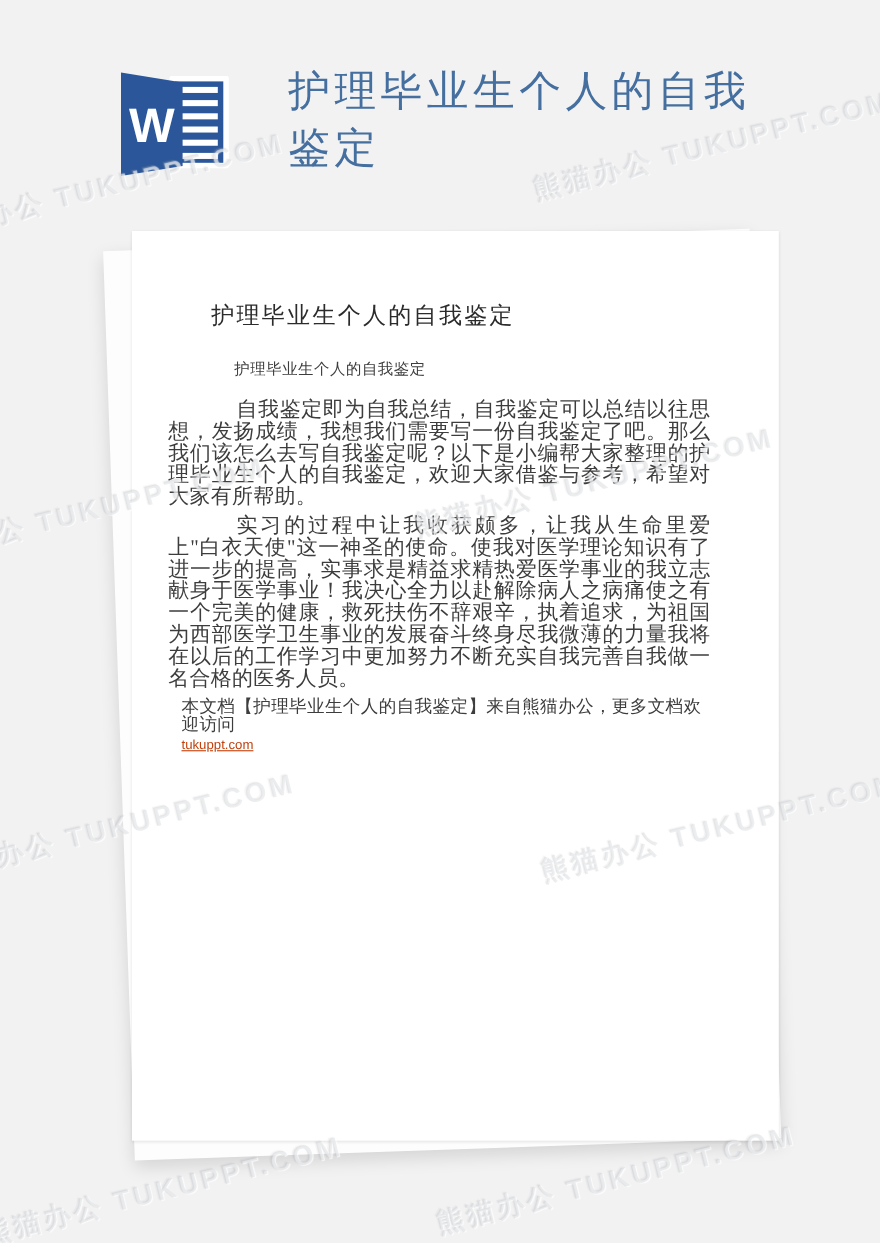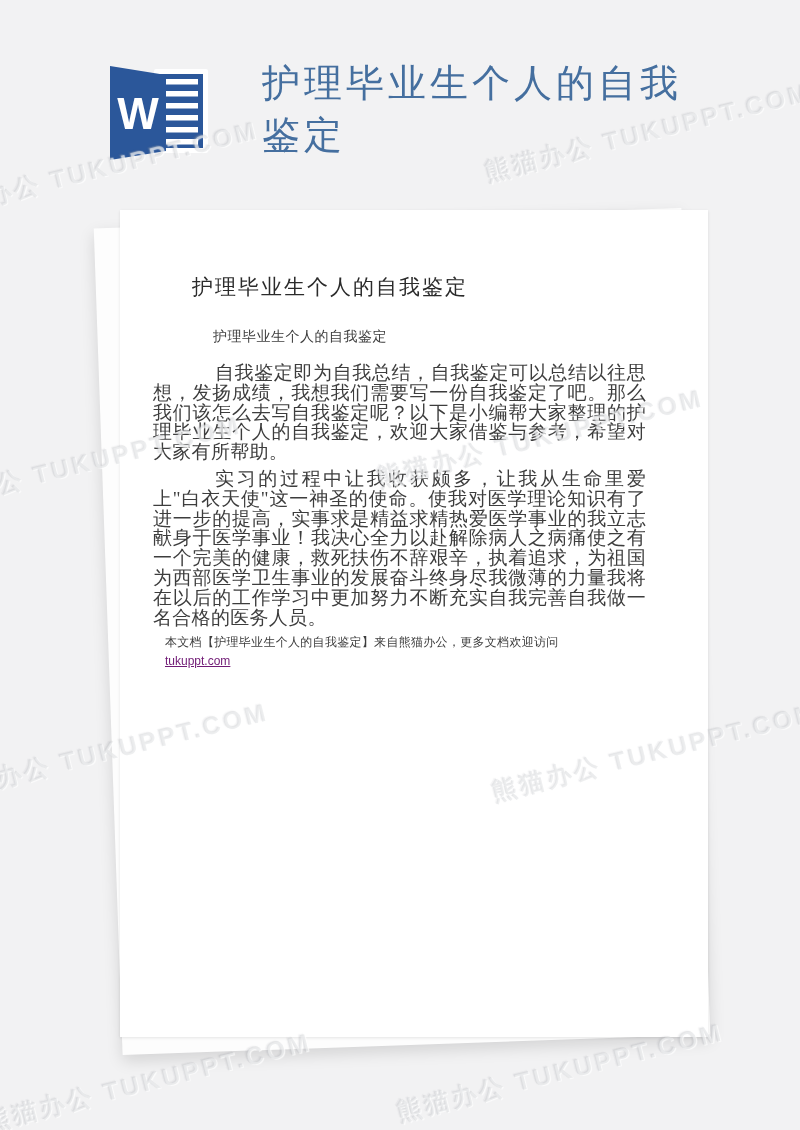--- a/index.html
+++ b/index.html
@@ -46,26 +46,26 @@
     font-size:14px;line-height:18px;letter-spacing:0.5px;
     margin:0 0 17px 60px;
   }
   .doc-par{
     font-size:19px;line-height:19.8px;letter-spacing:0.3px;
     text-align:justify;text-indent:62px;
     margin:0 0 7px 0;
   }
   .doc-source{
     margin:5px 0 0 12px;
-    font-size:12px;line-height:17px;letter-spacing:0.3px;
+    font-size:16px;line-height:17px;letter-spacing:0.3px;
   }
   .doc-link{
     display:inline-block;margin:1px 0 0 12px;
     font-size:12px;line-height:16px;
-    color:#701a75;text-decoration:underline;
+    color:#c2410c;text-decoration:underline;
     font-family:"Liberation Sans","DejaVu Sans",sans-serif;
   }
 
   
   .wm-layer{position:absolute;left:0;top:0;width:800px;height:1130px;pointer-events:none;z-index:30;}
   .wm{
     position:absolute;white-space:nowrap;
     font-weight:bold;font-size:25px;letter-spacing:3px;
     color:rgba(170,173,180,0.20);
     text-shadow:1px 1px 1px rgba(255,255,255,0.75), -1px -1px 1px rgba(140,140,145,0.10);

